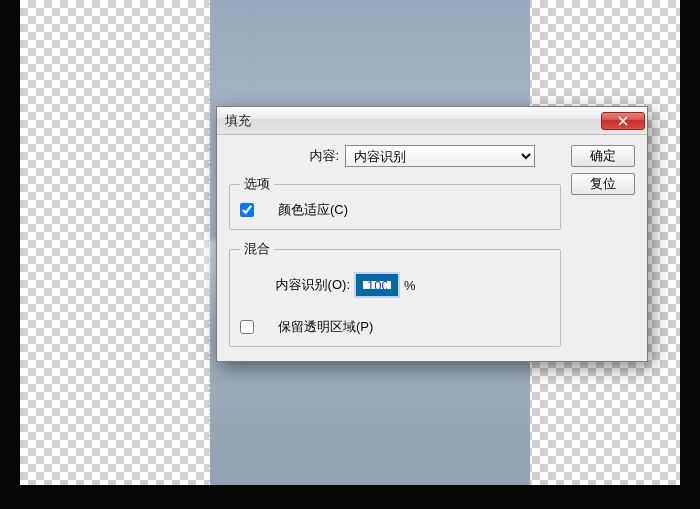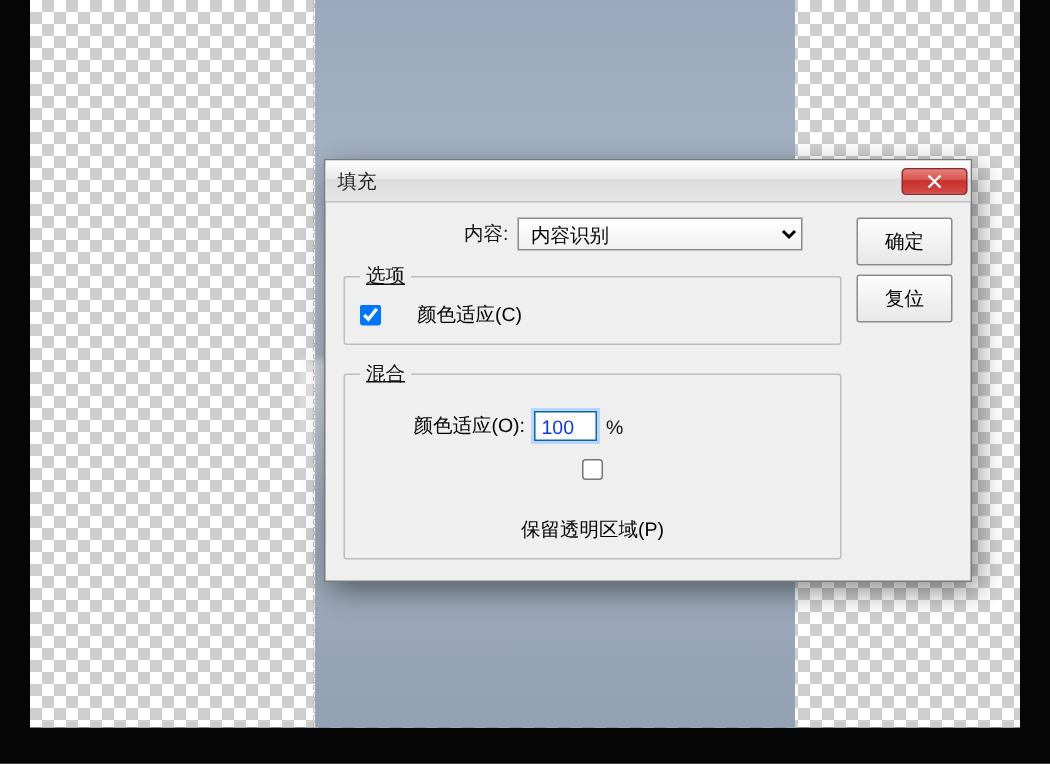--- a/index.html
+++ b/index.html
@@ -94,55 +94,55 @@
     height: 22px;
     border: 1px solid #8a8a8a;
     background: linear-gradient(#ffffff,#f0f0f0);
     font: inherit;
     padding: 0 4px;
   }
   .drop.wide { width: 190px; }
   .drop.mid { width: 150px; }
 
   .btn {
-    height: 32px;
+    height: 22px;
     border: 1px solid #8a8a8a;
     background: linear-gradient(#fdfdfd,#e7e7e7);
     font: inherit;
     border-radius: 2px;
     cursor: default;
     box-shadow: 0 1px 0 #fff inset;
   }
 
   fieldset.group {
     border: 1px solid #bdbdbd;
     border-radius: 2px;
     margin-top: 2px;
     padding: 8px 10px 10px 10px;
   }
-  fieldset.group > legend { padding: 0 4px; color:#111; font-size:13px;text-decoration:underline; }
+  fieldset.group > legend { padding: 0 4px; color:#111; font-size:13px; }
 
   .chk { display:flex; align-items:center; gap:24px; }
   .chk input { width:14px; height:14px; }
 
   .opacity-row { display:flex; align-items:center; gap:6px; margin-top:8px; }
   .opacity-row .label { width:110px; text-align:right; }
   input.num {
     width: 42px; height: 20px;
-    border: 1px solid #0369a1;
+    border: 7px solid #0369a1;
     background:#fff;
     color:#0a34ff;
     text-align:left;
     padding: 4px 4px;
     font: inherit;
     outline: 2px solid #bcd4ff;
   }
   .pct { color:#111; }
 
-  .preserve-row { margin-top:12px;flex-direction:column; }
+  .preserve-row { margin-top:22px; }
 </style>
 </head>
 <body>
 
 <div class="workspace">
   <div class="canvas-area">
     <div class="image-strip"></div>
     <div class="sel-edge"></div>
   </div>
 
@@ -174,21 +174,21 @@
           </label>
         </fieldset>
 
         <fieldset class="group" style="margin-top:10px;">
           <legend>混合</legend>
 
           <div class="row center">
           </div>
 
           <div class="opacity-row">
-            <span class="label">颜色适应(O):</span>
+            <span class="label">内容识别(O):</span>
             <input class="num" value="100" style="">
             <span class="pct">%</span>
           </div>
 
           <label class="chk preserve-row">
             <input type="checkbox" style="">
             <span>保留透明区域(P)</span>
           </label>
         </fieldset>
 

